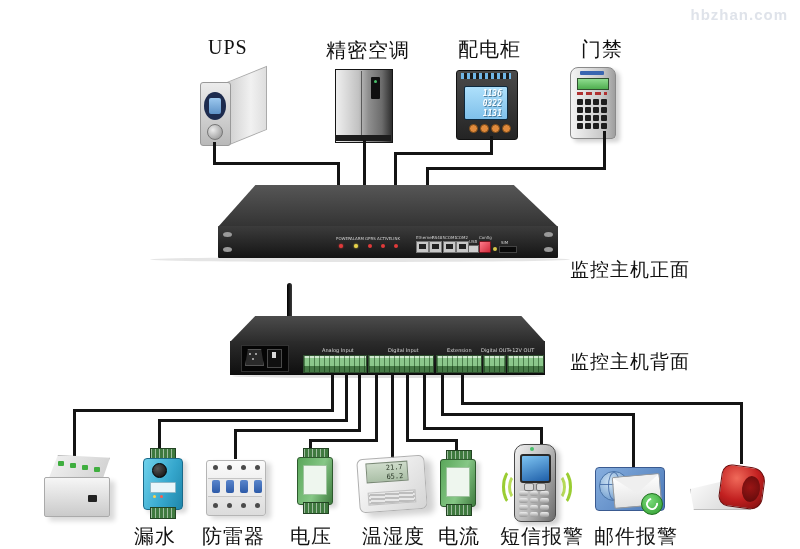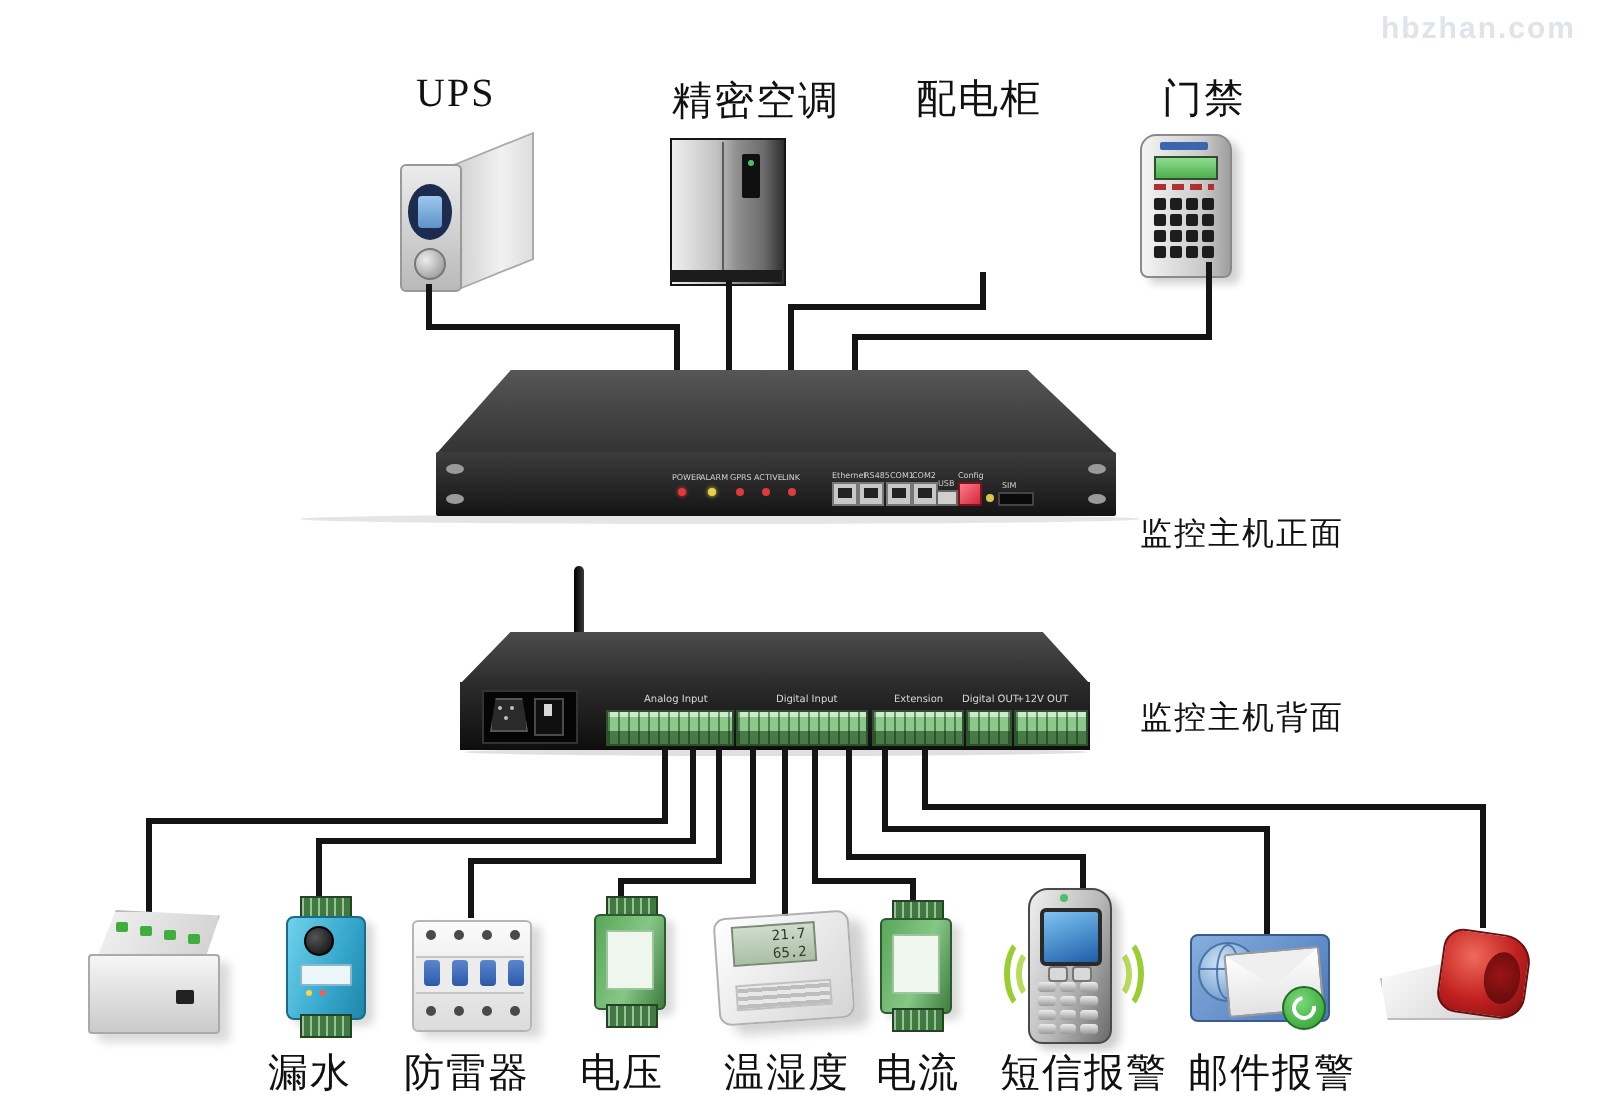--- a/index.html
+++ b/index.html
@@ -3,21 +3,21 @@
 <meta charset="utf-8">
 <style>
   html,body{margin:0;padding:0;background:#fff;}
   #canvas{position:relative;width:800px;height:549px;background:#fff;overflow:hidden;
           font-family:"Liberation Sans","DejaVu Sans",sans-serif;}
   .abs{position:absolute;}
   .ln{position:absolute;background:#141414;}
   .cjk{font-family:"Liberation Serif","DejaVu Serif",serif;color:#111;}
   .devlabel{font-size:20px;letter-spacing:1px;white-space:nowrap;}
   .halo{text-shadow:1px 1px 0 #fff,-1px -1px 0 #fff,1px -1px 0 #fff,-1px 1px 0 #fff;}
-  .caption{font-size:16px;letter-spacing:1px;white-space:nowrap;}
+  .caption{font-size:19px;letter-spacing:1px;white-space:nowrap;}
   .tinywhite{position:absolute;color:#cfcfcf;font-size:4px;letter-spacing:0;white-space:nowrap;font-family:"DejaVu Sans",sans-serif;}
   .led{position:absolute;width:4px;height:4px;border-radius:50%;}
   .rj45{position:absolute;width:11px;height:10px;background:#c8c8c8;border:1px solid #777;}
   .rj45 i{display:block;margin:2px auto 0;width:7px;height:5px;background:#222;}
   .holes{position:absolute;width:9px;height:5px;border-radius:50%;background:#9a9a9a;}
   .term{position:absolute;top:355px;height:16px;background:linear-gradient(180deg,#cfe9cf 0 15%,#8cc88c 15% 60%,#477a47 60% 100%);border:1px solid #2f4f2f;}
   .term .pins{position:absolute;left:0;top:0;width:100%;height:100%;
     background:repeating-linear-gradient(90deg,rgba(0,40,0,.45) 0 1px,transparent 1px 5px);}
   .termlab{position:absolute;top:347px;color:#d8d8d8;font-size:5px;white-space:nowrap;font-family:"DejaVu Sans",sans-serif;}
   .greenmod{position:absolute;background:linear-gradient(110deg,#5aa75a,#86c786 55%,#3f7c3f);border:1px solid #2d5a2d;border-radius:3px;}
@@ -27,40 +27,54 @@
   .dot{position:absolute;border-radius:50%;}
 </style>
 </head>
 <body>
 
 <div id="canvas">
 
   <div class="abs" style="right:12px;top:6px;color:#dfe3ea;font-size:15px;font-weight:bold;letter-spacing:1px;">hbzhan.com</div>
 
   <div class="abs cjk devlabel" style="left:208px;top:36px;">UPS</div>
-  <div class="abs cjk devlabel" style="left:336px;top:37px;">精密空调</div>
+  <div class="abs cjk devlabel" style="left:326px;top:37px;">精密空调</div>
   <div class="abs cjk devlabel" style="left:458px;top:36px;">配电柜</div>
   <div class="abs cjk devlabel" style="left:581px;top:36px;">门禁</div>
 
   <div class="abs" style="left:198px;top:60px;width:72px;height:86px;">
     <div class="abs" style="left:29px;top:22px;width:38px;height:62px;background:linear-gradient(90deg,#cfcfcf,#f1f1f1 60%,#dedede);transform:skewY(-22deg);transform-origin:left top;border:1px solid #aaa;"></div>
     <div class="abs" style="left:2px;top:22px;width:29px;height:62px;background:linear-gradient(180deg,#ececec,#b9b9b9);border:1px solid #999;border-radius:3px;"></div>
     <div class="abs" style="left:6px;top:32px;width:22px;height:28px;background:#1d2b4e;border-radius:50%;"></div>
     <div class="abs" style="left:11px;top:38px;width:12px;height:16px;background:linear-gradient(180deg,#9cc8ee,#5f93c8);border-radius:2px;"></div>
     <div class="abs dot" style="left:9px;top:64px;width:14px;height:14px;background:radial-gradient(circle at 35% 35%,#ececec,#8a8a8a);border:1px solid #777;"></div>
   </div>
 
   <div class="abs" style="left:335px;top:69px;width:58px;height:74px;">
     <div class="abs" style="left:0;top:0;width:56px;height:72px;border:1px solid #151515;background:linear-gradient(90deg,#efefef 0%,#c2c2c2 40%,#8f8f8f 58%,#6c6c6c 82%,#2e2e2e 100%);"></div>
     <div class="abs" style="left:26px;top:2px;width:1px;height:68px;background:#5a5a5a;"></div>
     <div class="abs" style="left:36px;top:8px;width:9px;height:22px;background:#101010;border-radius:1px;"></div>
     <div class="abs dot" style="left:39px;top:11px;width:3px;height:3px;background:#49c06a;"></div>
     <div class="abs" style="left:0;top:66px;width:56px;height:6px;background:#1c1c1c;"></div>
   </div>
 
+  <div class="abs" style="left:456px;top:70px;width:62px;height:70px;">
+    <div class="abs" style="left:0;top:0;width:60px;height:68px;background:linear-gradient(180deg,#4a4a4a,#242424);border:1px solid #111;border-radius:3px;"></div>
+    <div class="abs" style="left:5px;top:3px;width:50px;height:6px;background:repeating-linear-gradient(90deg,#6fb6e6 0 3px,#1a1a1a 3px 6px);"></div>
+    <div class="abs" style="left:8px;top:16px;width:44px;height:34px;background:linear-gradient(180deg,#aee0fb,#7fc0ea);border:1px solid #0d2a40;border-radius:2px;
+                font-family:'DejaVu Sans Mono',monospace;font-style:italic;font-weight:bold;color:#fdfeff;font-size:8px;line-height:10px;text-align:right;padding:2px 5px 0 0;box-sizing:border-box;text-shadow:1px 1px 0 rgba(20,60,90,.55);">
+      <div>1136</div>
+      <div>0322</div>
+      <div>1131</div>
+    </div>
+    <div class="abs dot" style="left:13px;top:54px;width:7px;height:7px;background:#e08a3c;border:1px solid #7a4a18;"></div>
+    <div class="abs dot" style="left:24px;top:54px;width:7px;height:7px;background:#e08a3c;border:1px solid #7a4a18;"></div>
+    <div class="abs dot" style="left:35px;top:54px;width:7px;height:7px;background:#e08a3c;border:1px solid #7a4a18;"></div>
+    <div class="abs dot" style="left:46px;top:54px;width:7px;height:7px;background:#e08a3c;border:1px solid #7a4a18;"></div>
+  </div>
 
   <div class="abs" style="left:570px;top:67px;width:50px;height:76px;">
     <div class="abs" style="left:0;top:0;width:44px;height:70px;background:linear-gradient(90deg,#f4f4f4,#c9c9c9 70%,#9e9e9e);border:1px solid #8a8a8a;border-radius:8px 8px 4px 4px;box-shadow:4px 3px 4px rgba(0,0,0,.18);"></div>
     <div class="abs" style="left:10px;top:4px;width:24px;height:4px;background:#3a66b0;border-radius:1px;"></div>
     <div class="abs" style="left:7px;top:11px;width:30px;height:10px;background:linear-gradient(180deg,#8fdc8f,#4fae4f);border:1px solid #2f4f2f;"></div>
     <div class="abs" style="left:7px;top:25px;width:30px;height:3px;background:repeating-linear-gradient(90deg,#b03030 0 6px,transparent 6px 9px);"></div>
     <div class="abs" style="left:7px;top:32px;width:30px;height:30px;display:grid;grid-template-columns:repeat(4,1fr);grid-template-rows:repeat(4,1fr);gap:2px;">
       <i style="background:#1d1d1d;border-radius:1px;"></i>
         <i style="background:#1d1d1d;border-radius:1px;"></i>
         <i style="background:#1d1d1d;border-radius:1px;"></i>

